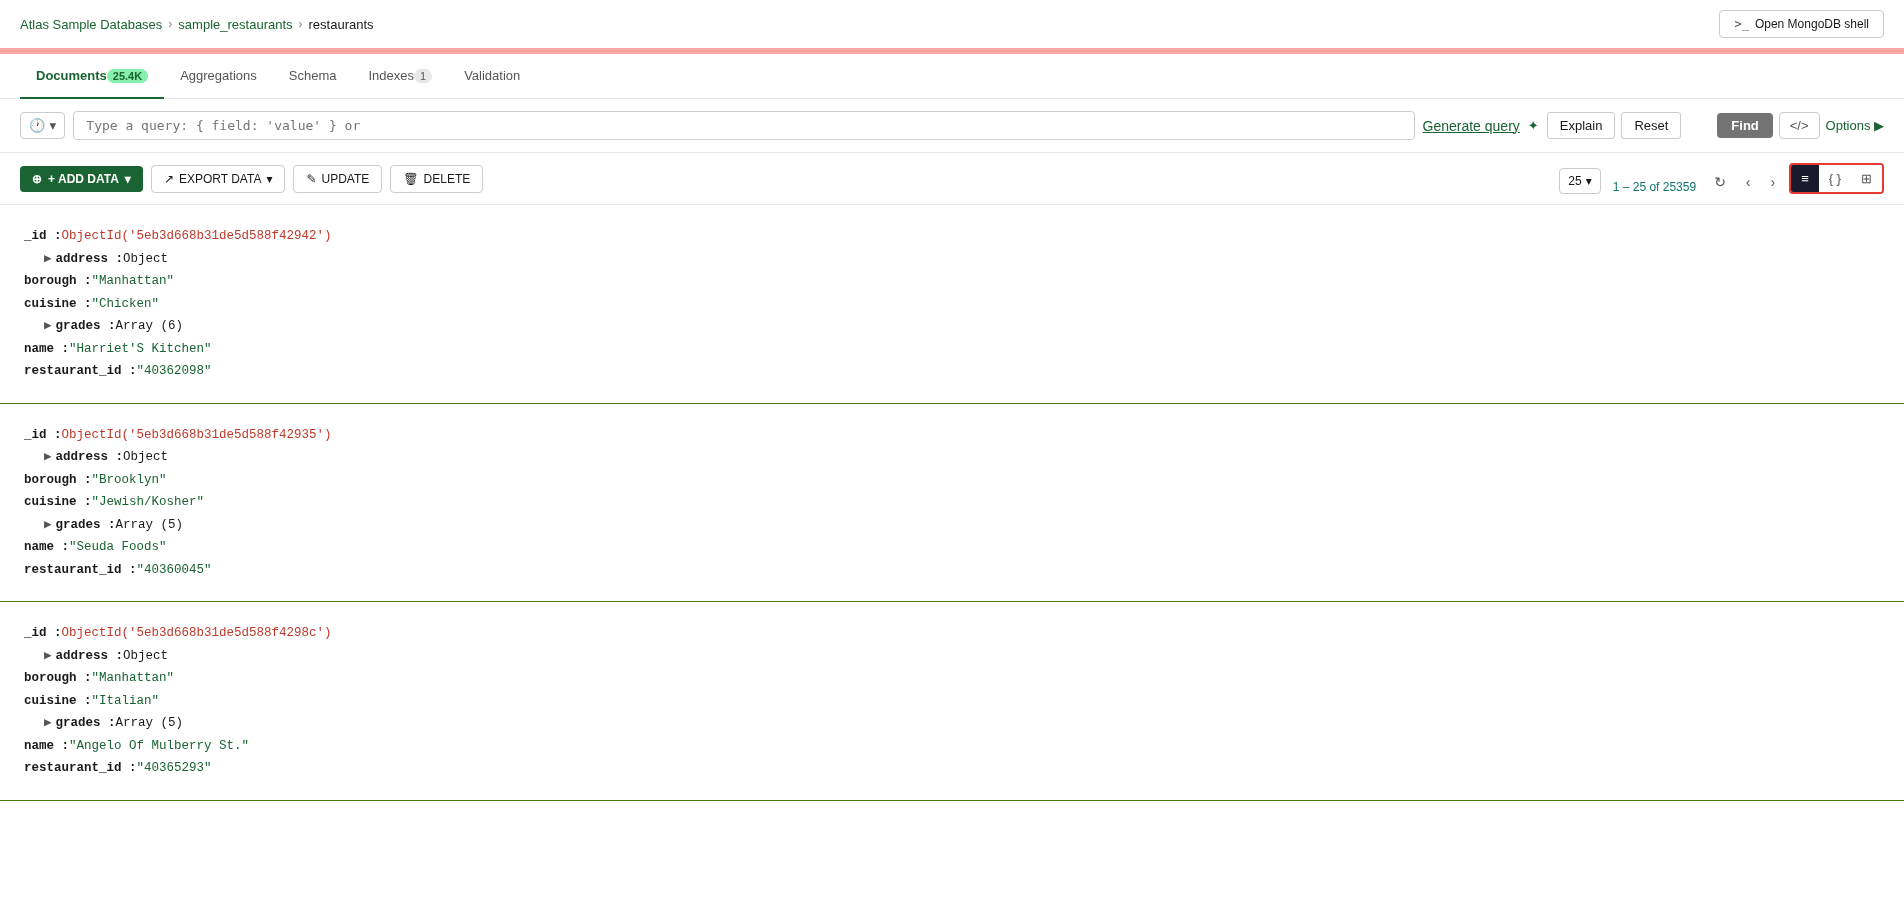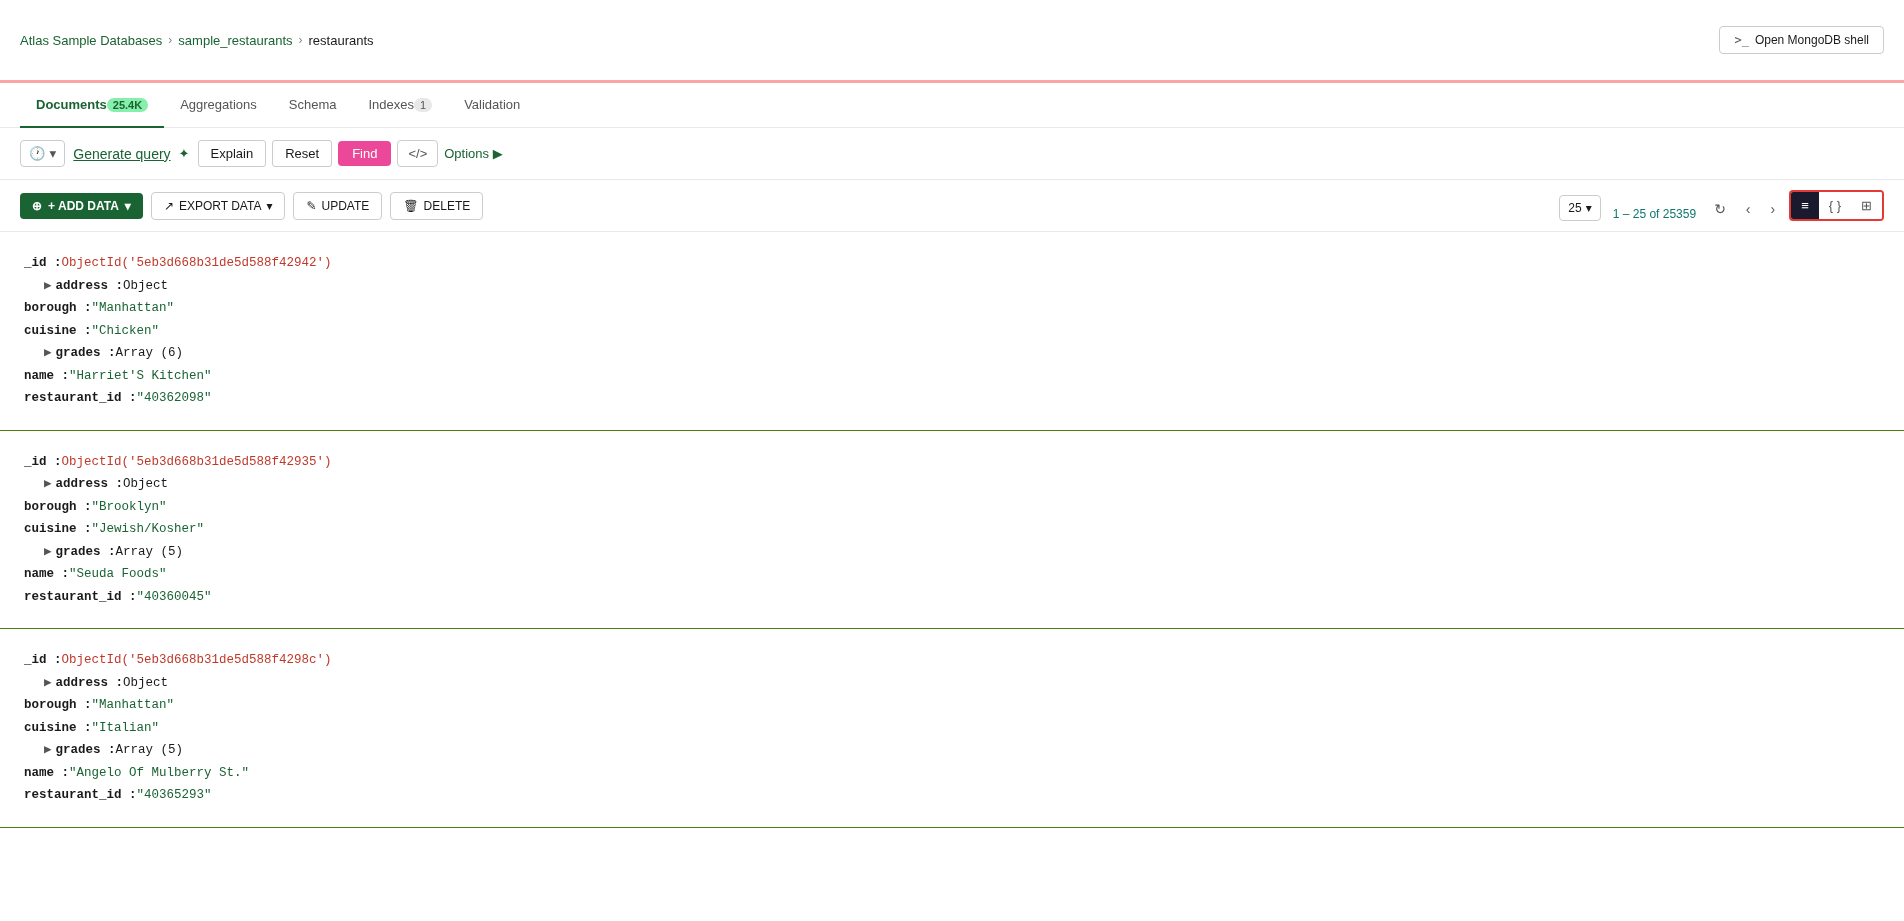--- a/index.html
+++ b/index.html
@@ -1,21 +1,21 @@
 <!DOCTYPE html>
 <html><head>
   <meta charset="utf-8">
   <style>
     * { box-sizing: border-box; margin: 0; padding: 0; }
     body { font-family: -apple-system, BlinkMacSystemFont, 'Segoe UI', sans-serif; background: #fff; color: #1a1a1a; font-size: 13px; }
 
     
     .top-bar {
       display: flex; align-items: center; justify-content: space-between;
-      padding: 26px 20px; border-bottom: 3px solid #fca5a5; min-height: 52px;
+      padding: 10px 20px; border-bottom: 6px solid #fca5a5; min-height: 52px;
     }
     .breadcrumb { display: flex; align-items: center; gap: 6px; font-size: 13px; }
     .breadcrumb-item { color: #1a6332; font-weight: 500; cursor: pointer; }
     .breadcrumb-item:last-child { color: #1a1a1a; font-weight: 400; cursor: default; }
     .breadcrumb-sep { color: #888; font-size: 12px; }
     .open-shell-btn {
       display: flex; align-items: center; gap: 6px;
       border: 1px solid #ccc; border-radius: 4px; padding: 6px 14px;
       background: #fff; cursor: pointer; font-size: 12px; color: #1a1a1a;
     }
@@ -55,21 +55,21 @@
     }
     .generate-link { color: #1a6332; text-decoration: underline; cursor: pointer; font-size: 14px; }
     .sparkle { color: #1a6332; }
     .query-actions { display: flex; align-items: center; gap: 6px; }
     .explain-btn, .reset-btn {
       border: 1px solid #ccc; border-radius: 3px; padding: 5px 12px;
       background: #fff; cursor: pointer; font-size: 13px; color: #1a1a1a;
     }
     .find-btn {
       border: none; border-radius: 4px; padding: 5px 14px;
-      background: #ec4899; cursor: pointer; font-size: 13px; color: #fff; font-weight: 400;
+      background: #737373; cursor: pointer; font-size: 13px; color: #fff; font-weight: 700; margin-left: 30px;
     }
     .code-btn {
       border: 1px solid #ccc; border-radius: 4px; padding: 5px 10px;
       background: #fff; cursor: pointer; font-size: 13px; color: #555;
     }
     .options-btn {
       background: none; border: none; cursor: pointer; font-size: 13px; color: #1a6332;
     }
 
     
@@ -157,20 +157,21 @@
   <div class="tab">
     <span>Validation</span>
   </div>
 </div>
 
 <div class="query-bar">
   <button class="query-time-btn">
     <span>🕐</span>
     <span>▾</span>
   </button>
+  <input class="query-input" style="color: rgb(170, 170, 170);" placeholder="Type a query: { field: 'value' } or ">
   <span class="generate-link">Generate query</span>
   <span class="sparkle">✦</span>
   <div class="query-actions">
     <button class="explain-btn">Explain</button>
     <button class="reset-btn">Reset</button>
     <button class="find-btn">Find</button>
     <button class="code-btn">&lt;/&gt;</button>
     <button class="options-btn">Options ▶</button>
   </div>
 </div>

